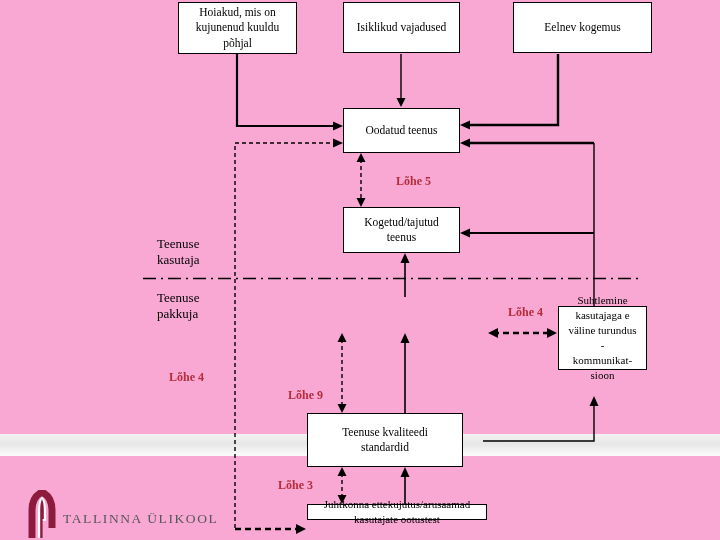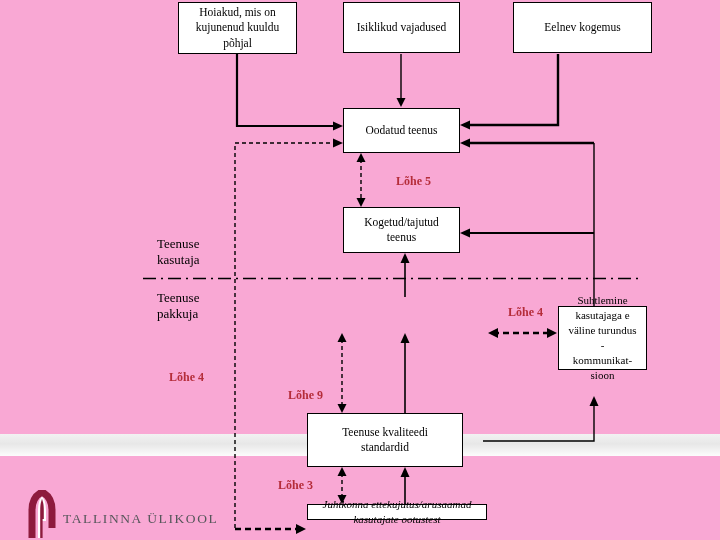--- a/index.html
+++ b/index.html
@@ -135,21 +135,21 @@
   <div class="box small" style="left:558px;top:306px;width:89px;height:64px;">Suhtlemine
 kasutajaga e
 väline turundus
 -
 kommunikat-
 sioon</div>
 
   <div class="box" style="left:307px;top:413px;width:156px;height:54px;">Teenuse kvaliteedi
 standardid</div>
 
-  <div class="box" style="left:307px;top:504px;width:180px;height:16px;font-size:11px;font-style:italic;">Juhtkonna ettekujutus/arusaamad
+  <div class="box" style="left:307px;top:504px;width:180px;height:16px;font-size:11px;">Juhtkonna ettekujutus/arusaamad
 kasutajate ootustest</div>
 
   <div class="zone-label" style="left:157px;top:236px;">Teenuse
 kasutaja</div>
 
   <div class="zone-label" style="left:157px;top:290px;">Teenuse
 pakkuja</div>
 
   <div class="gap-label" style="left:396px;top:174px;">Lõhe 5</div>
 

